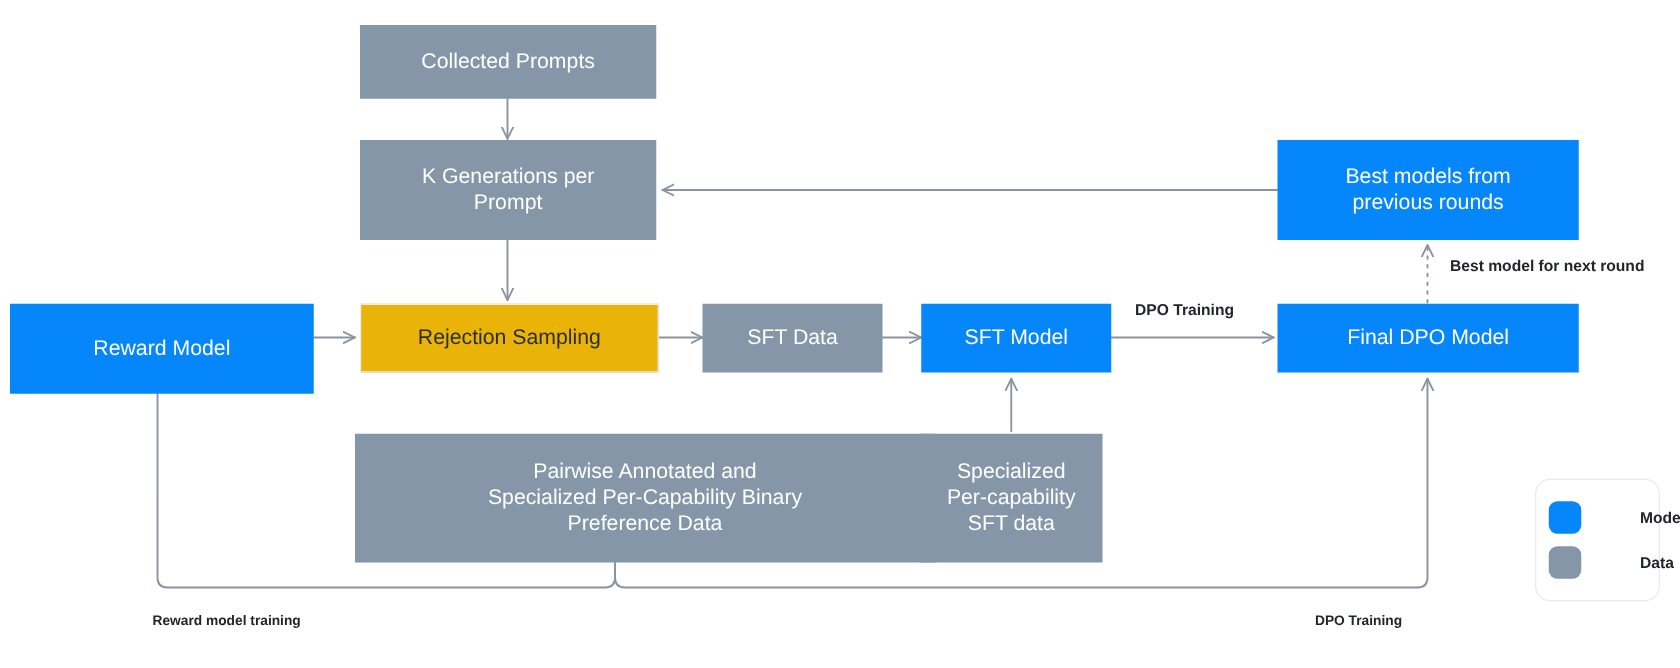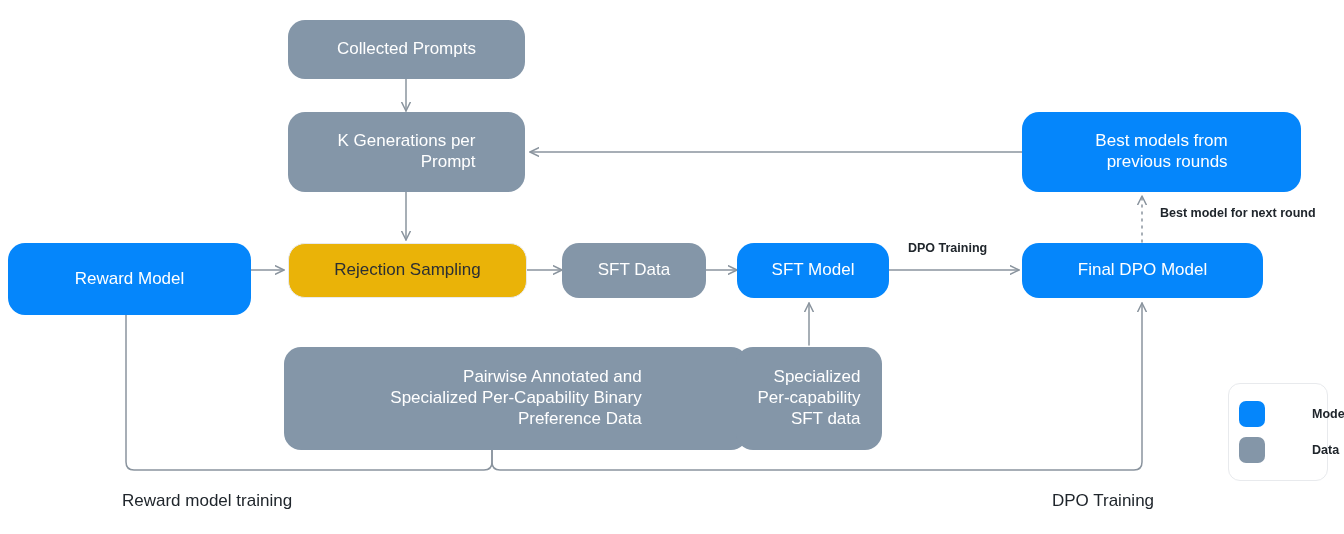--- a/index.html
+++ b/index.html
@@ -25,22 +25,22 @@
     width: 1344px;
     height: 534px;
     pointer-events: none;
   }
   .node {
     position: absolute;
     box-sizing: border-box;
     display: flex;
     align-items: center;
     justify-content: center;
-    text-align: right;
-    border-radius: 17px;
+    text-align: center;
+    border-radius: 0;
     line-height: 1.22;
     padding: 4px 8px;
     white-space: pre-line;
   }
   .node.model {
     background: #0586fb;
     color: #ffffff;
     font-size: 17px;
   }
   .node.data {
@@ -57,23 +57,23 @@
   }
   .edge-label {
     position: absolute;
     font-size: 12.5px;
     color: #20262c;
     font-weight: 700;
     white-space: nowrap;
   }
   .flow-label {
     position: absolute;
-    font-size: 17px;
+    font-size: 11px;
     color: #20262c;
-    font-weight: 400;
+    font-weight: 700;
     white-space: nowrap;
   }
   #legend {
     position: absolute;
     left: 1228px;
     top: 383px;
     width: 100px;
     height: 98px;
     box-sizing: border-box;
     background: #ffffff;
@@ -167,21 +167,21 @@
   </div>
 
   <div class="node model" style="left:737px; top:243px; width:152px; height:55px;">
     <span>SFT Model</span>
   </div>
 
   <div class="node model" style="left:1022px; top:243px; width:241px; height:55px;">
     <span>Final DPO Model</span>
   </div>
 
-  <div class="node model" style="left:1022px; top:112px; width:279px; height:80px;">
+  <div class="node model" style="left:1022px; top:112px; width:241px; height:80px;">
     <span>Best models from
 previous rounds</span>
   </div>
 
   <div class="node data" style="left:284px; top:347px; width:464px; height:103px;">
     <span>Pairwise Annotated and
 Specialized Per-Capability Binary
 Preference Data</span>
   </div>
 

